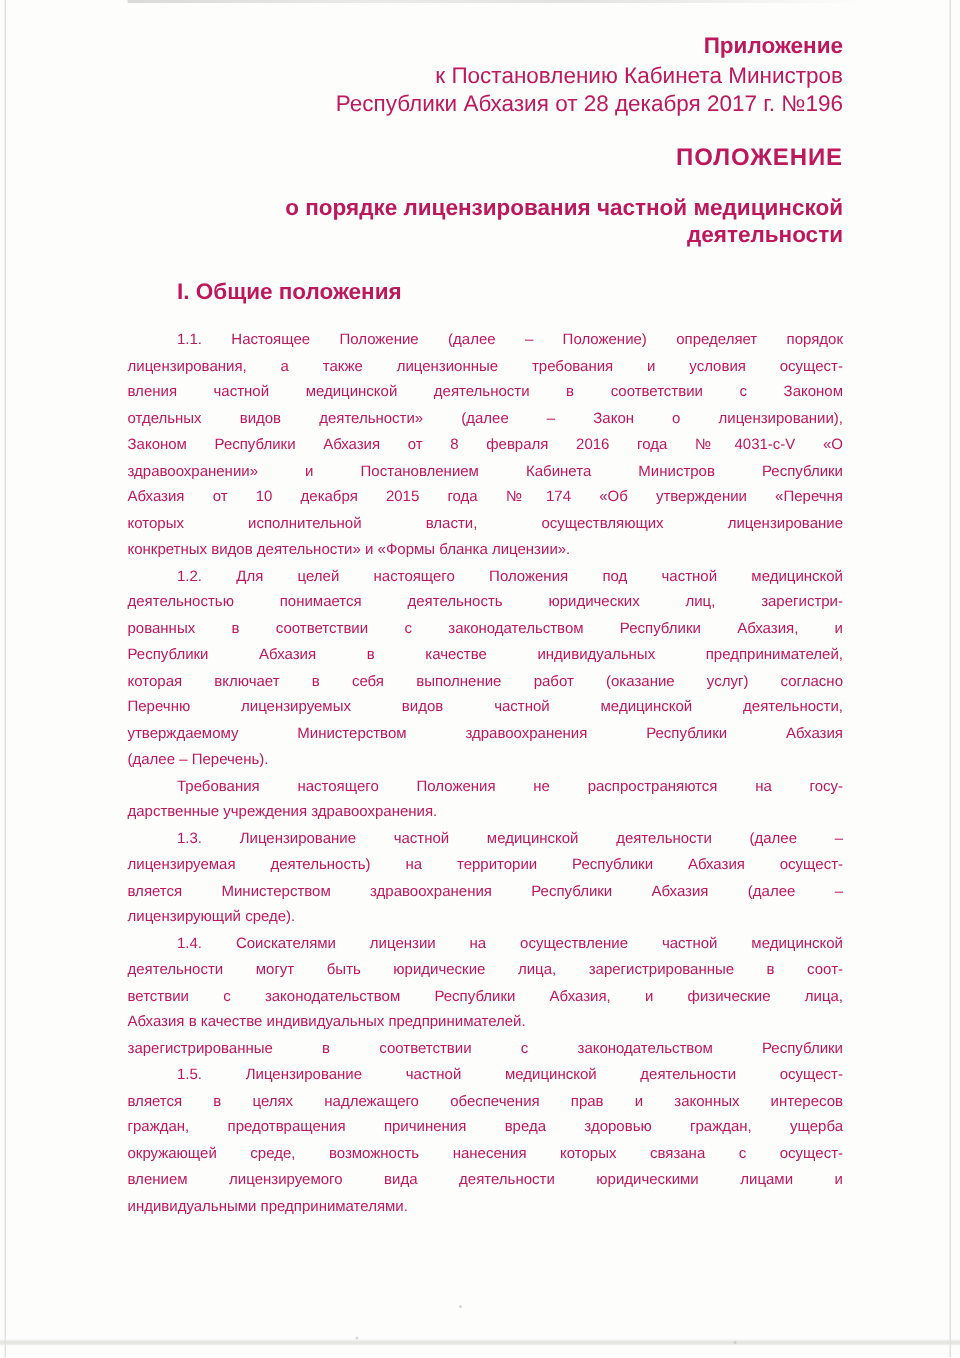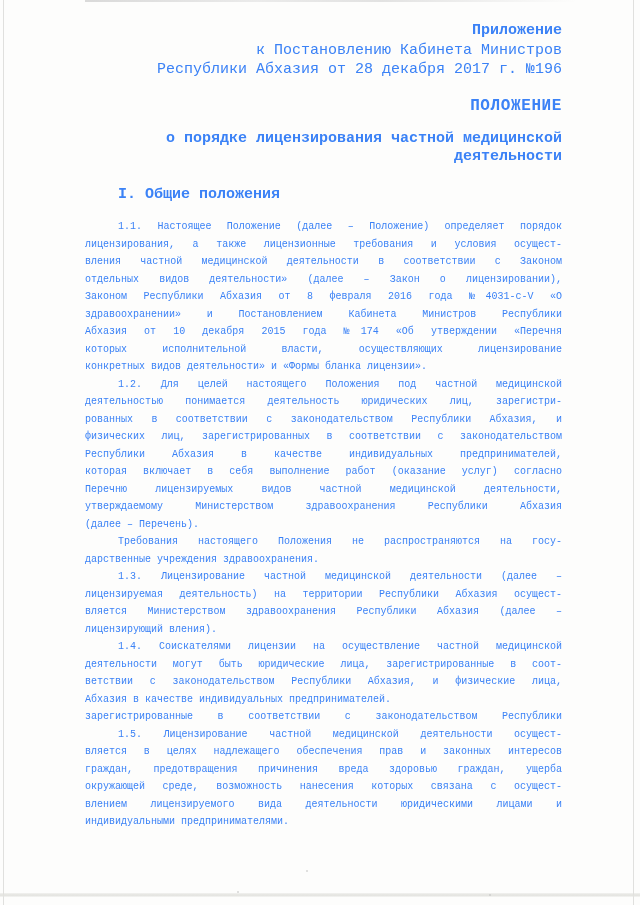--- a/index.html
+++ b/index.html
@@ -1,22 +1,22 @@
 <!DOCTYPE html>
 <html><head>
 <meta charset="utf-8">
 <style>
   html, body { margin: 0; padding: 0; }
   .page {
     position: relative;
     width: 640px;
     height: 905px;
     background: #fdfdfc;
-    font-family: Liberation Mono, monospace;
-    color: #3b82f6;
+    font-family: Liberation Sans, sans-serif;
+    color: #be185d;
     overflow: hidden;
   }
   .content {
     position: absolute;
     left: 85px;
     top: 0;
     width: 477px;
   }
   .doc-header {
     margin-top: 21px;
@@ -118,36 +118,35 @@
           <div class="line">Законом Республики Абхазия от 8 февраля 2016 года №4031-с-V «О</div>
           <div class="line">здравоохранении» и Постановлением Кабинета Министров Республики</div>
           <div class="line">Абхазия от 10 декабря 2015 года №174 «Об утверждении «Перечня</div>
           <div class="line">которых исполнительной власти, осуществляющих лицензирование</div>
           <div class="line last">конкретных видов деятельности» и «Формы бланка лицензии».</div>
         </div>
         <div class="para">
           <div class="line first">1.2. Для целей настоящего Положения под частной медицинской</div>
           <div class="line">деятельностью понимается деятельность юридических лиц, зарегистри-</div>
           <div class="line">рованных в соответствии с законодательством Республики Абхазия, и</div>
-          <div class="line">физических лиц, зарегистрированных в соответствии с законодательством</div>
           <div class="line">Республики Абхазия в качестве индивидуальных предпринимателей,</div>
           <div class="line">которая включает в себя выполнение работ (оказание услуг) согласно</div>
           <div class="line">Перечню лицензируемых видов частной медицинской деятельности,</div>
           <div class="line">утверждаемому Министерством здравоохранения Республики Абхазия</div>
           <div class="line last">(далее – Перечень).</div>
         </div>
         <div class="para">
           <div class="line first">Требования настоящего Положения не распространяются на госу-</div>
           <div class="line last">дарственные учреждения здравоохранения.</div>
         </div>
         <div class="para">
           <div class="line first">1.3. Лицензирование частной медицинской деятельности (далее –</div>
           <div class="line">лицензируемая деятельность) на территории Республики Абхазия осущест-</div>
           <div class="line">вляется Министерством здравоохранения Республики Абхазия (далее –</div>
-          <div class="line last">лицензирующий вления).</div>
+          <div class="line last">лицензирующий среде).</div>
         </div>
         <div class="para">
           <div class="line first">1.4. Соискателями лицензии на осуществление частной медицинской</div>
           <div class="line">деятельности могут быть юридические лица, зарегистрированные в соот-</div>
           <div class="line">ветствии с законодательством Республики Абхазия, и физические лица,</div>
           <div class="line last">Абхазия в качестве индивидуальных предпринимателей.</div>
           <div class="line">зарегистрированные в соответствии с законодательством Республики</div>
         </div>
         <div class="para">
           <div class="line first">1.5. Лицензирование частной медицинской деятельности осущест-</div>

